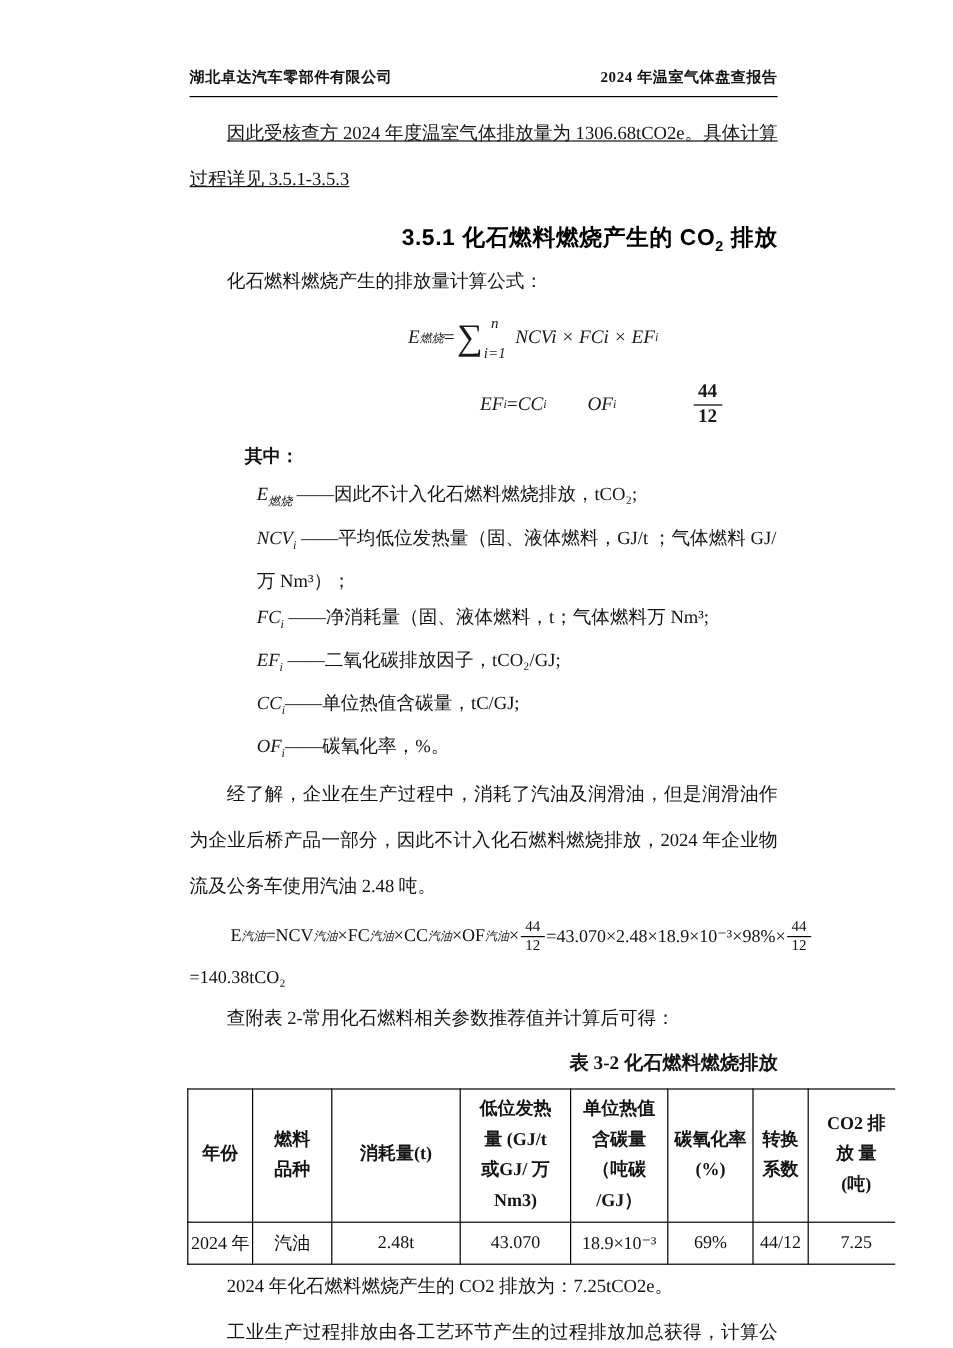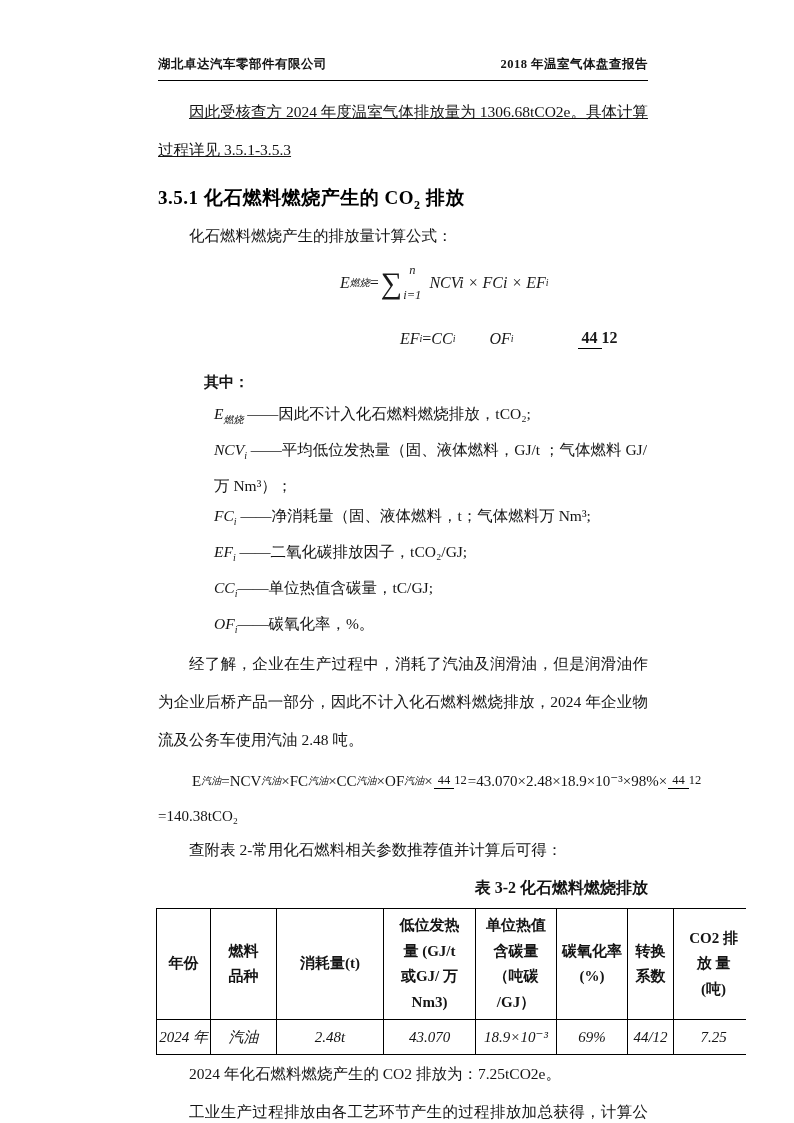--- a/index.html
+++ b/index.html
@@ -14,65 +14,65 @@
     display:flex;justify-content:space-between;align-items:flex-end;
     font-size:12.5px;font-weight:bold;letter-spacing:.5px;
     border-bottom:1.6px solid #000;padding-bottom:7px;
   }
   
   p.body{font-size:15.5px;line-height:38px;margin:0;text-align:justify;}
   .indent{text-indent:2em;}
   p.first{margin-top:12px;text-decoration:underline;}
   
   h2.sec{
-    font-family:Liberation Serif, serif;
+    font-family:Liberation Sans, sans-serif;
     font-size:19px;font-weight:bold;color:#000;
-    margin:16px 0 4px 0;letter-spacing:.5px;
+    margin:16px 0 4px 0;letter-spacing:.5px;text-align:right;
   }
   h2.sec sub{font-size:12px;}
   
   .formula{font-size:16px;font-style:italic;color:#1a1a1a;}
   .formula .rm{font-style:normal;}
   sub.vsub{font-size:10px;font-style:italic;}
   .formula1{margin:6px 0 2px 0;padding-left:182px;display:flex;align-items:center;height:44px;}
   .sigma{font-style:normal;font-size:30px;line-height:1;margin-left:2px;}
   .limits{display:inline-flex;flex-direction:column;justify-content:space-between;height:38px;font-size:12.5px;line-height:1;margin:0 8px 0 1px;}
   .limits .lim-top{align-self:center;}
   .formula2{margin:10px 0 0 0;padding-left:242px;display:flex;align-items:center;height:48px;}
   .gap1{margin-left:34px;}
   .gap2{margin-left:64px;}
-  .frac{display:inline-flex;flex-direction:row;text-align:center;font-style:normal;font-weight:bold;font-size:16px;line-height:1.25;vertical-align:middle;}
+  .frac{display:inline-flex;flex-direction:column;text-align:center;font-style:normal;font-weight:bold;font-size:16px;line-height:1.25;vertical-align:middle;}
   .frac .num{border-bottom:1.5px solid #000;padding:0 4px;}
   .where{font-size:15px;line-height:34px;padding-left:46px;margin:2px 0 0 0;font-weight:bold;}
   
   .def{font-size:15.5px;line-height:30px;padding-left:56px;}
   .def .sym{font-style:italic;}
   
   .calc{margin-top:2px;font-size:15px;}
   .calc-line1{display:flex;align-items:center;padding-left:34px;white-space:nowrap;height:40px;}
   .calc .frac{font-size:12.5px;font-weight:normal;line-height:1.2;margin:0 1px;}
   .calc-line2{line-height:30px;}
   
   .tbl-title{text-align:right;font-weight:bold;font-size:16px;line-height:34px;margin-top:2px;}
   table.data-table{border-collapse:collapse;table-layout:fixed;width:597px;margin-left:-2px;margin-top:3px;}
   table.data-table th,table.data-table td{
     border:1.8px solid #000;text-align:center;vertical-align:middle;
     font-size:15px;padding:1px 0;overflow:hidden;
   }
   table.data-table th{font-weight:bold;white-space:pre-line;line-height:1.72;height:108px;}
-  table.data-table td{height:32px;font-style:italic;}
+  table.data-table td{height:32px;}
 </style>
 </head>
 <body>
 
 <div class="page">
 
   <div class="doc-header">
     <span>湖北卓达汽车零部件有限公司</span>
-    <span>2018 年温室气体盘查报告</span>
+    <span>2024 年温室气体盘查报告</span>
   </div>
 
   <p class="body indent first">因此受核查方 2024 年度温室气体排放量为 1306.68tCO2e。具体计算过程详见 3.5.1-3.5.3</p>
 
   <h2 class="sec"><span>3.5.1 化石燃料燃烧产生的 CO</span><sub>2</sub><span> 排放</span></h2>
 
   <p class="body indent">化石燃料燃烧产生的排放量计算公式：</p>
 
   <div class="formula formula1">
     <span>E</span>

